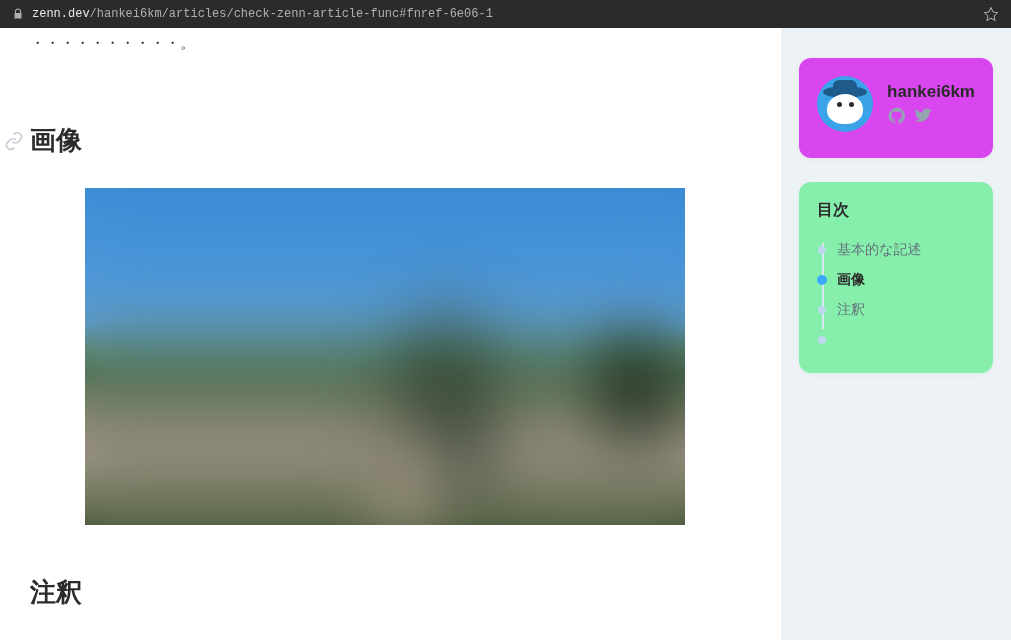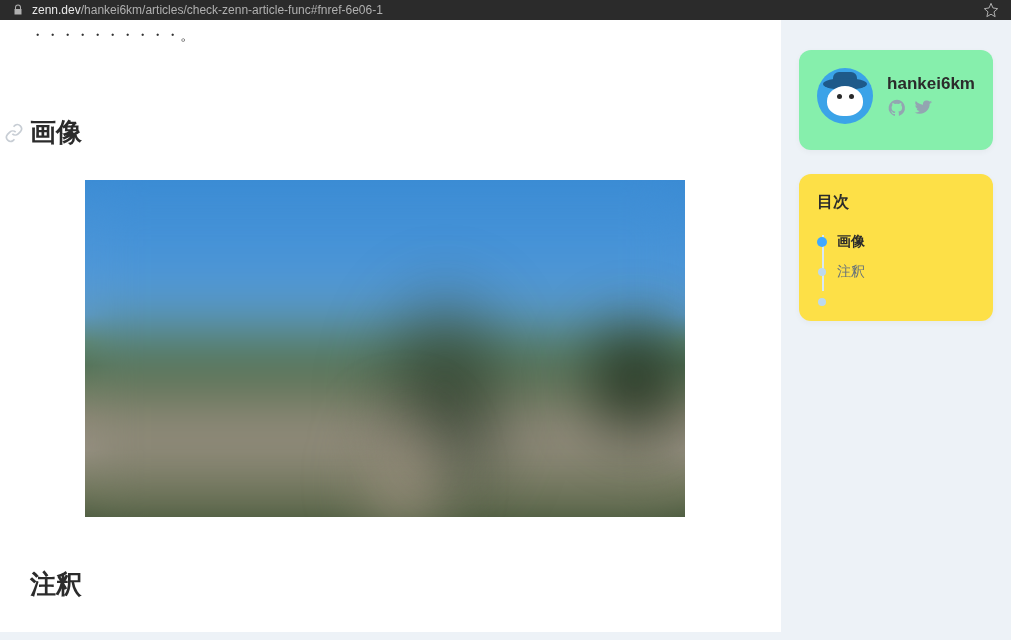--- a/index.html
+++ b/index.html
@@ -5,27 +5,28 @@
     * { margin: 0; padding: 0; box-sizing: border-box; }
     body {
       font-family: -apple-system, BlinkMacSystemFont, "Segoe UI", "Hiragino Kaku Gothic ProN", "Hiragino Sans", Meiryo, sans-serif;
       background: #edf2f7;
       width: 1011px;
       height: 640px;
       overflow: hidden;
     }
     .browser-bar {
       background: #2b2b2b;
-      height: 20px;
+      height: 28px;
       display: flex;
       align-items: center;
       padding: 0 12px;
       color: #b0b0b0;
       font-size: 12px;
       gap: 8px;
+      font-family: Liberation Mono, monospace;
     }
     .url-lock {
       width: 12px;
       height: 12px;
       fill: #b0b0b0;
     }
     .url-text { flex: 1; white-space: nowrap; overflow: hidden; }
     .url-host { color: #e8e8e8; }
     .star-icon { width: 16px; height: 16px; fill: none; stroke: #b0b0b0; stroke-width: 1.5; }
     .page-wrap {
@@ -106,21 +107,21 @@
       filter: blur(28px);
     }
     .sidebar {
       flex: 1;
       padding: 30px 18px;
       display: flex;
       flex-direction: column;
       gap: 24px;
     }
     .profile-card {
-      background: #86efac;
+      background: #d946ef;
       border-radius: 12px;
       padding: 18px;
       box-shadow: 0 2px 6px rgba(0,0,0,0.04);
     }
     .profile-head {
       display: flex;
       align-items: center;
       gap: 14px;
       margin-bottom: 8px;
     }
@@ -172,23 +173,23 @@
     .social-icon {
       width: 20px; height: 20px;
       fill: #93a5b1;
     }
     .profile-bio {
       font-size: 14px;
       color: #333;
       margin-top: 10px;
     }
     .toc-card {
-      background: #fde047;
+      background: #86efac;
       border-radius: 12px;
-      padding: 18px 18px 22px 18px;
+      padding: 18px 18px 36px 18px;
       box-shadow: 0 2px 6px rgba(0,0,0,0.04);
     }
     .toc-title {
       font-size: 16px;
       font-weight: 700;
       color: #2b2b2b;
       margin-bottom: 14px;
     }
     .toc-list {
       list-style: none;
@@ -288,19 +289,20 @@
                 <path d="M23 4.9a8.3 8.3 0 01-2.4.7 4.1 4.1 0 001.8-2.3 8.2 8.2 0 01-2.6 1A4.1 4.1 0 0016 3a4.1 4.1 0 00-4 5A11.6 11.6 0 013.4 3.7a4.1 4.1 0 001.3 5.5 4 4 0 01-1.9-.5v.1a4.1 4.1 0 003.3 4 4.1 4.1 0 01-1.9.1 4.1 4.1 0 003.8 2.8A8.2 8.2 0 012 17.5 11.6 11.6 0 008.3 19c7.5 0 11.7-6.3 11.7-11.7v-.5A8.3 8.3 0 0023 4.9z"></path>
               </svg>
           </div>
         </div>
       </div>
     </div>
 
     <div class="toc-card">
       <div class="toc-title">目次</div>
       <ul class="toc-list">
+        <li class="toc-item">基本的な記述</li>
         <li class="toc-item active">画像</li>
         <li class="toc-item">注釈</li>
         <li class="toc-item"></li>
       </ul>
     </div>
   </aside>
 </div>
 
 </body></html>

